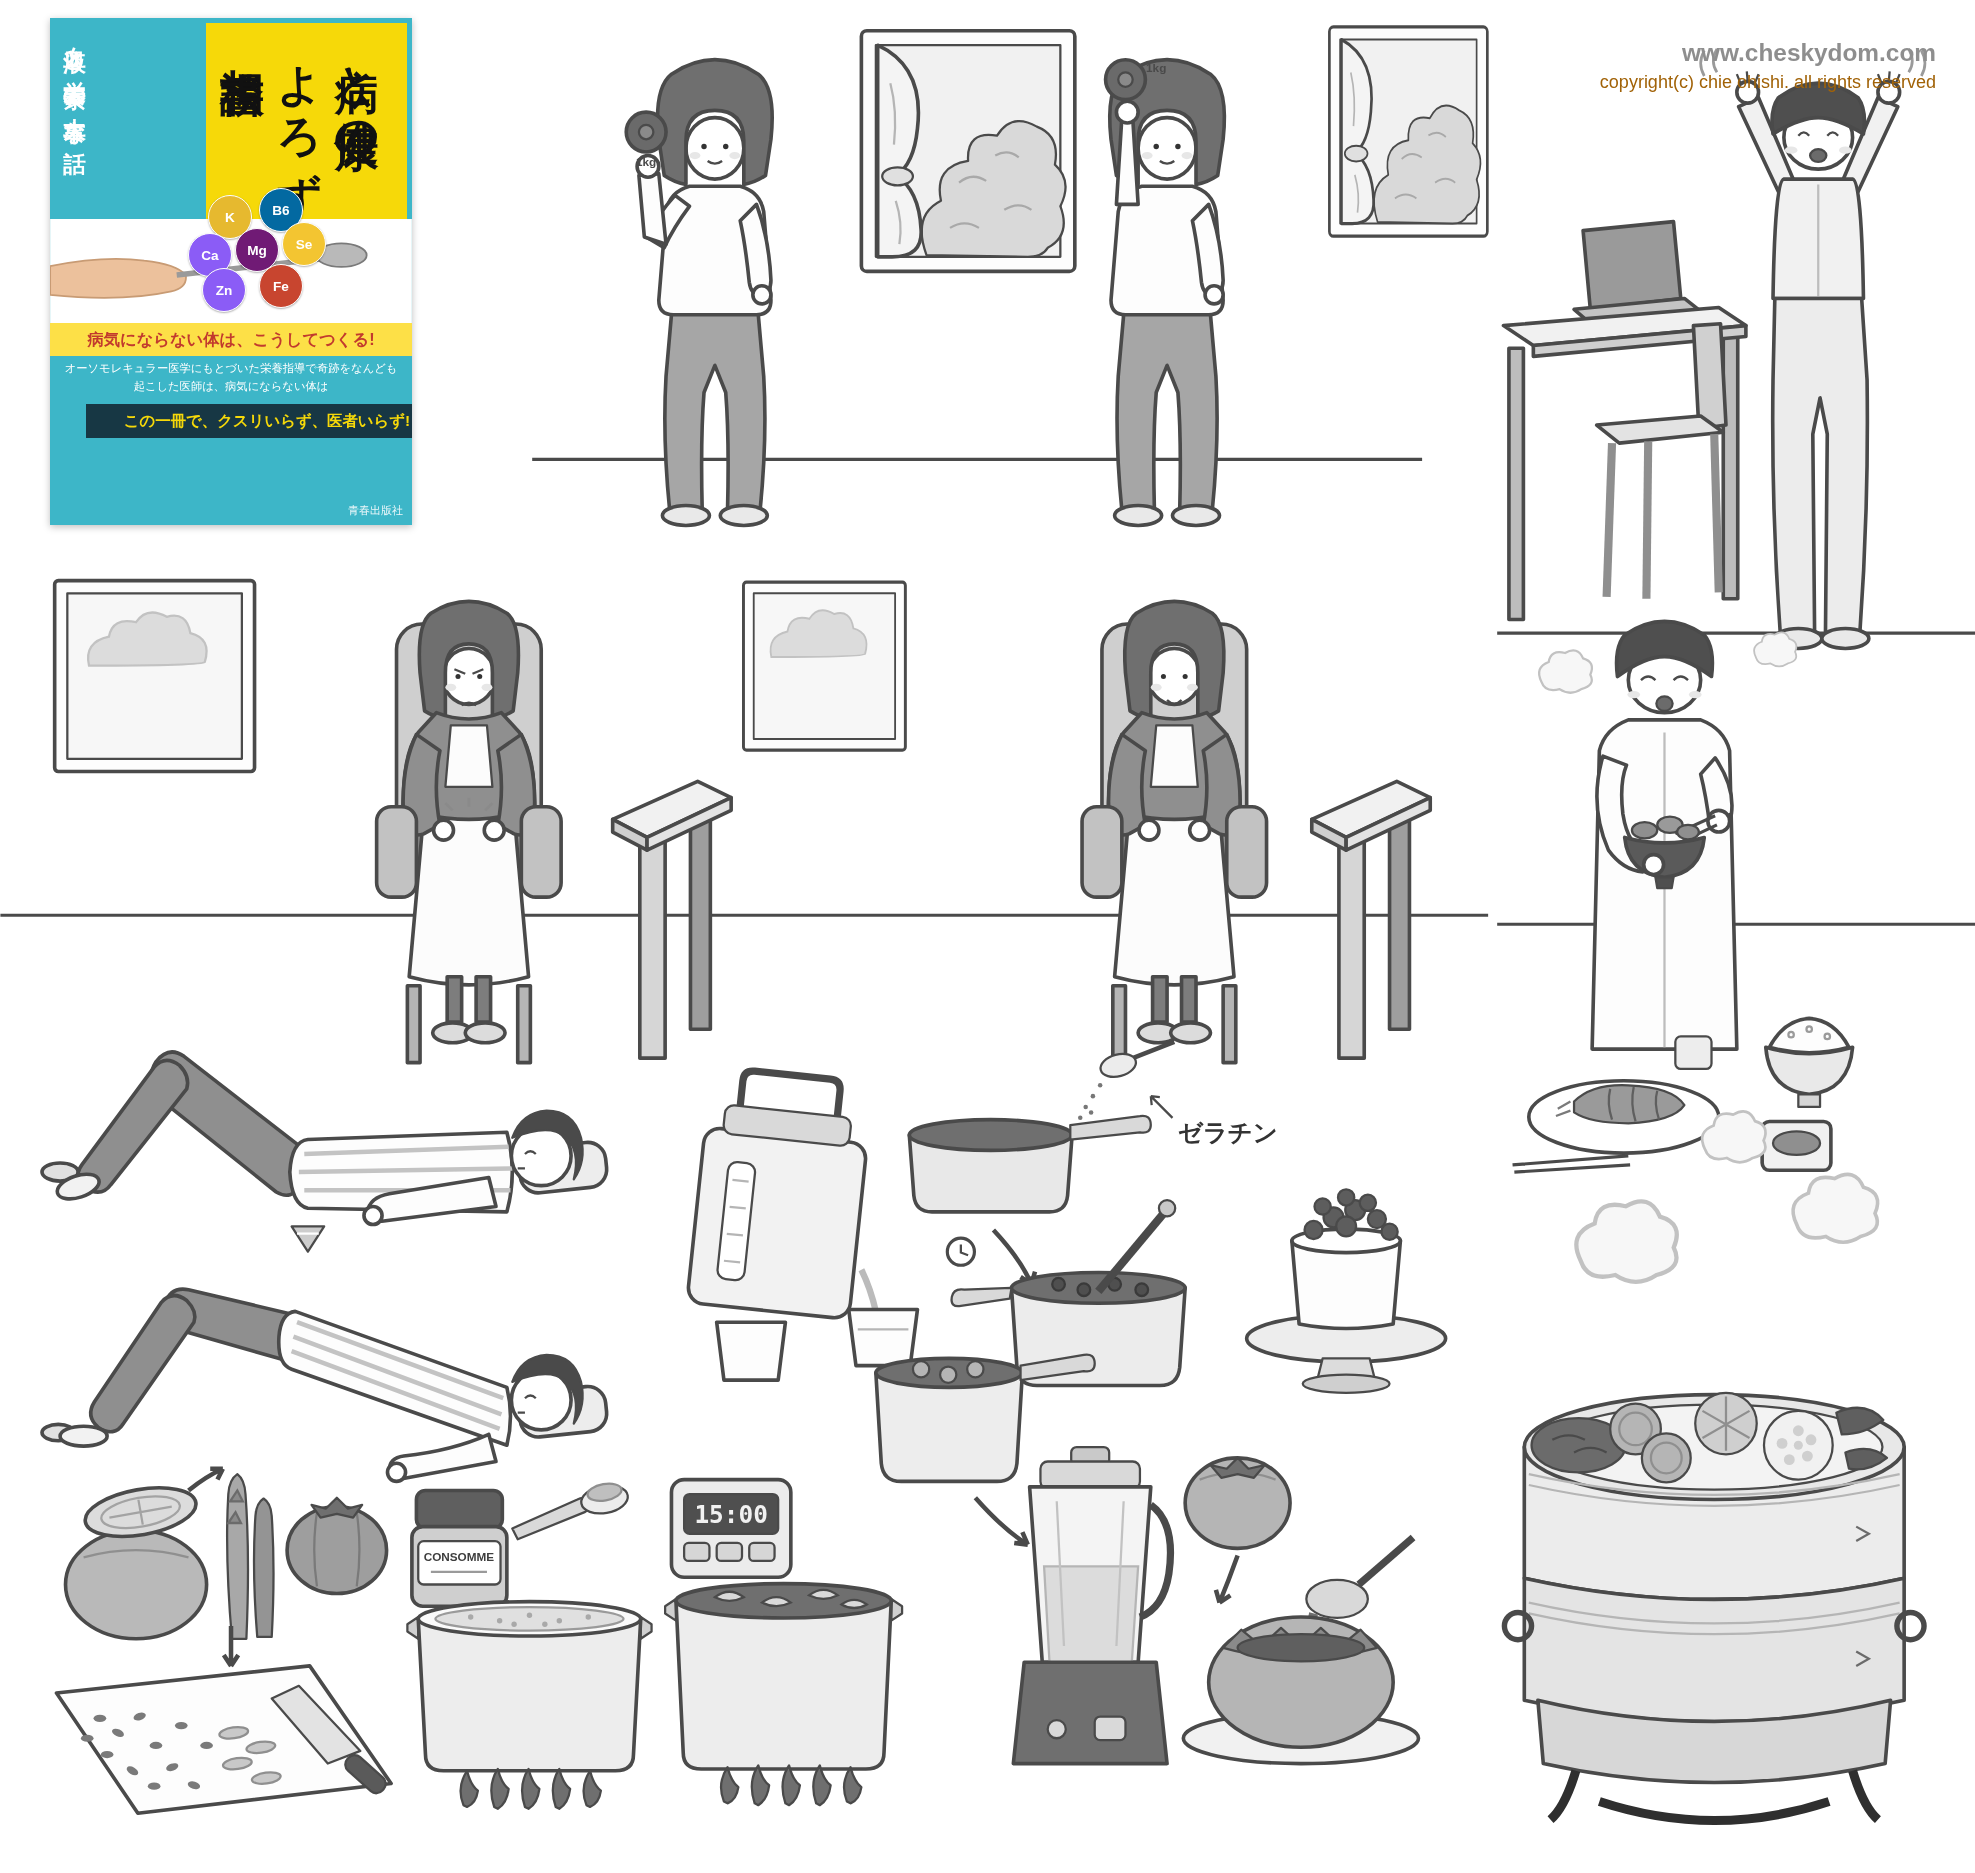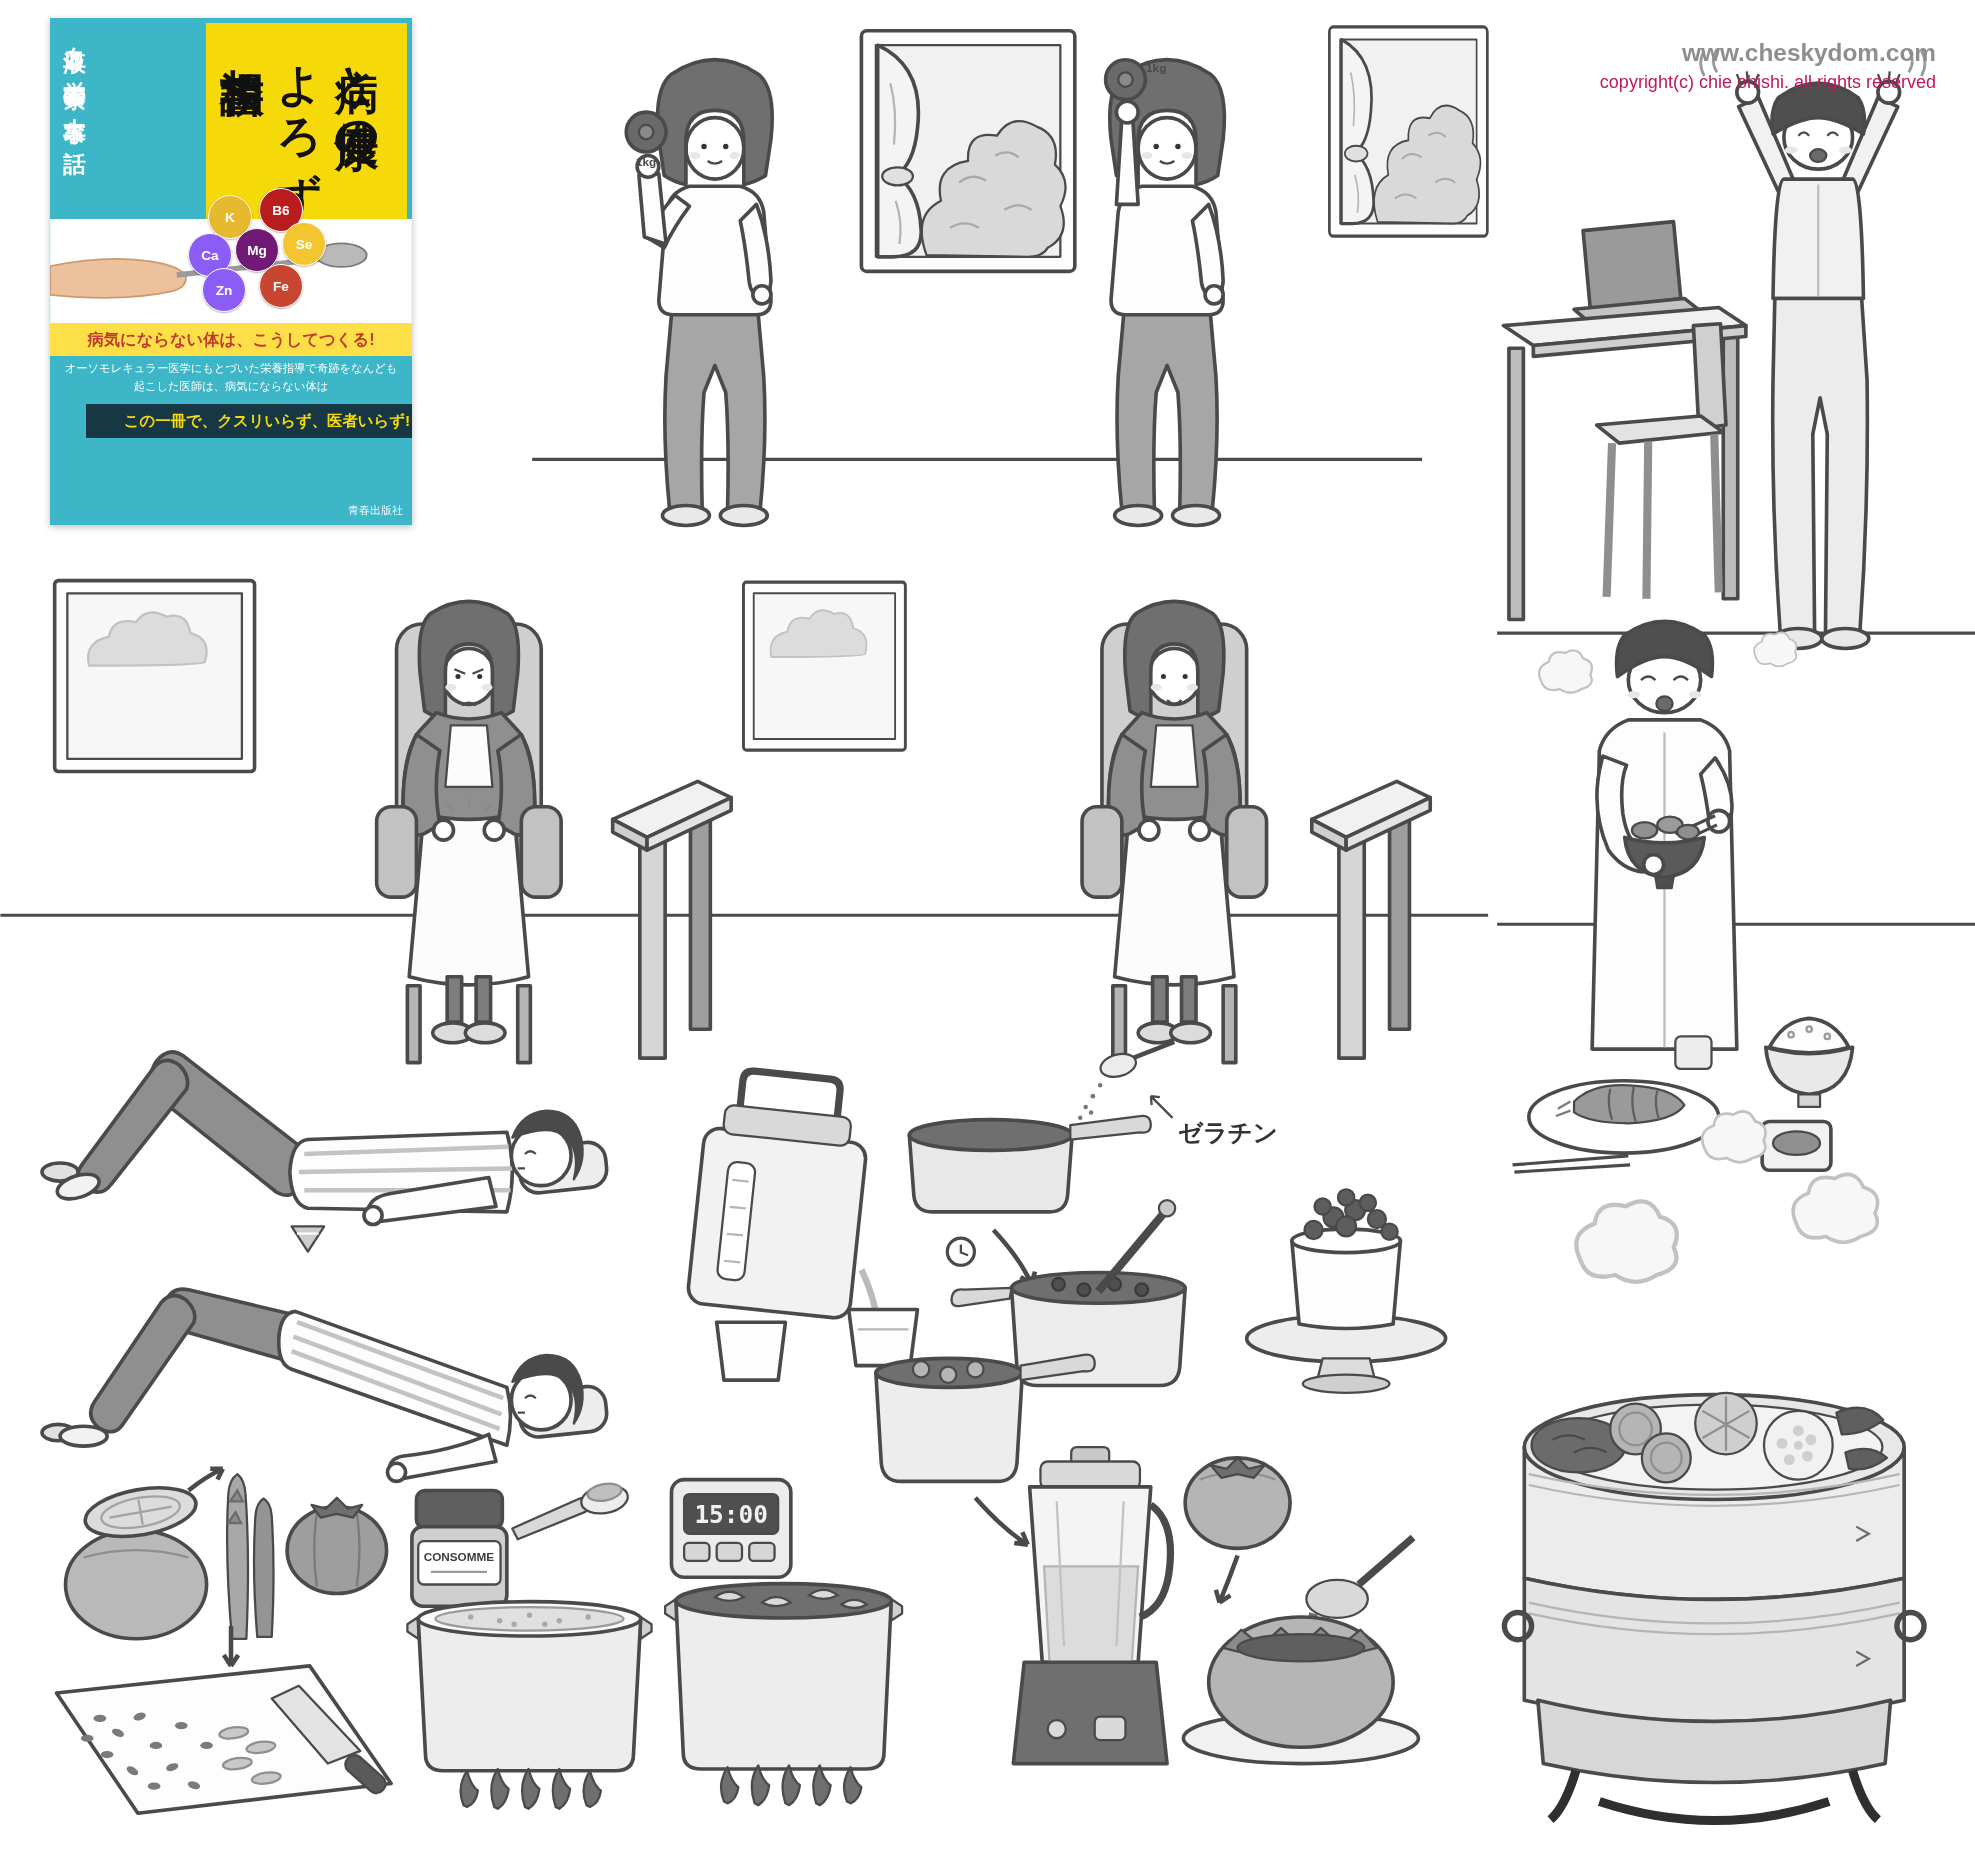--- a/index.html
+++ b/index.html
@@ -8,21 +8,21 @@
   
   .o{stroke:#4a4a4a;stroke-width:4;stroke-linecap:round;stroke-linejoin:round;}
   .t{stroke-width:2.5;}
   .n{fill:none;}
   .fw{fill:#fdfdfd;}.f1{fill:#f1f1f1;}.f2{fill:#e3e3e3;}.f3{fill:#cfcfcf;}.f5{fill:#8f8f8f;}
   .hair{fill:#6f6f6f;}
   .svgtxt{font-family:"Liberation Sans",sans-serif;}
   
   .credit{position:absolute;right:40px;top:37px;text-align:right;line-height:1.35;margin-left:36px;}
   .credit .url{font-size:24.4px;font-weight:bold;color:#8e8e8e;}
-  .credit .cp{font-size:18px;color:#be185d;}
+  .credit .cp{font-size:18px;color:#a16207;}
   
   .cover{position:absolute;left:50px;top:18px;width:362px;height:507px;background:#3db6c8;box-shadow:0 1.8px 7.2px rgba(0,0,0,.25);overflow:hidden;}
   .vtext{writing-mode:vertical-rl;text-orientation:upright;}
   .cover .side{position:absolute;left:9px;top:11px;height:208px;font-size:22.6px;font-weight:bold;color:#ffffff;letter-spacing:2.7px;}
   .cover .author{position:absolute;left:18px;top:228px;height:136px;font-size:19px;font-weight:bold;color:#14333f;}
   .cover .titlebox{position:absolute;right:5.4px;top:5.4px;width:201px;height:299px;background:#f6d909;padding:11px 9px;box-sizing:border-box;}
   .cover .titlebox .vtitle{writing-mode:vertical-rl;text-orientation:upright;height:100%;font-size:44px;font-weight:bold;color:#111;line-height:1.3;letter-spacing:1.8px;}
   .cover .vtitle span{display:block;}
   .cover .photo{position:absolute;left:0;top:201px;width:362px;height:104px;}
   .mineral{position:absolute;width:42px;height:42px;border-radius:50%;border:1.8px solid #fff;color:#fff;font-weight:bold;font-size:13.6px;display:flex;align-items:center;justify-content:center;box-shadow:0 0.9px 1.8px rgba(0,0,0,.3);}
@@ -549,21 +549,21 @@
     </div>
   </div>
   <div class="author vtext">木村専太郎</div>
   <svg class="photo" width="362" height="104" viewBox="0 0 400 115">
     <rect x="0" y="0" width="400" height="115" fill="#ffffff"></rect>
     <path d="M0,52 Q60,40 104,46 Q140,50 150,62 Q152,76 134,80 Q80,92 0,84 Z" fill="#ecc19c" stroke="#c89b74" stroke-width="2"></path>
     <line x1="140" y1="62" x2="300" y2="44" stroke="#9a9a9a" stroke-width="6"></line>
     <ellipse cx="322" cy="40" rx="28" ry="13" fill="#b9b9b9" stroke="#7a7a7a" stroke-width="2"></ellipse>
   </svg>
   <div class="mineral" style="left: 158px; top: 177px; background: rgb(230, 185, 47);">K</div>
-  <div class="mineral" style="left: 209px; top: 170px; background: #b91c1c;">B6</div>
+  <div class="mineral" style="left: 209px; top: 170px; background: #0369a1;">B6</div>
   <div class="mineral" style="left: 138px; top: 215px; background: #8b5cf6;">Ca</div>
   <div class="mineral" style="left: 185px; top: 210px; background: #701a75;">Mg</div>
   <div class="mineral" style="left: 232px; top: 204px; background: rgb(243, 197, 49);">Se</div>
   <div class="mineral" style="left: 152px; top: 250px; background: #8b5cf6;">Zn</div>
   <div class="mineral" style="left: 209px; top: 246px; background: rgb(200, 69, 47);">Fe</div>
   <div class="tagline">病気にならない体は、こうしてつくる!</div>
   <div class="desc">オーソモレキュラー医学にもとづいた栄養指導で奇跡をなんども起こした医師は、病気にならない体は</div>
   <div class="banner" style="background: rgb(23, 55, 68);">この一冊で、クスリいらず、医者いらず!</div>
   <div class="pub">青春出版社</div>
 </div>

